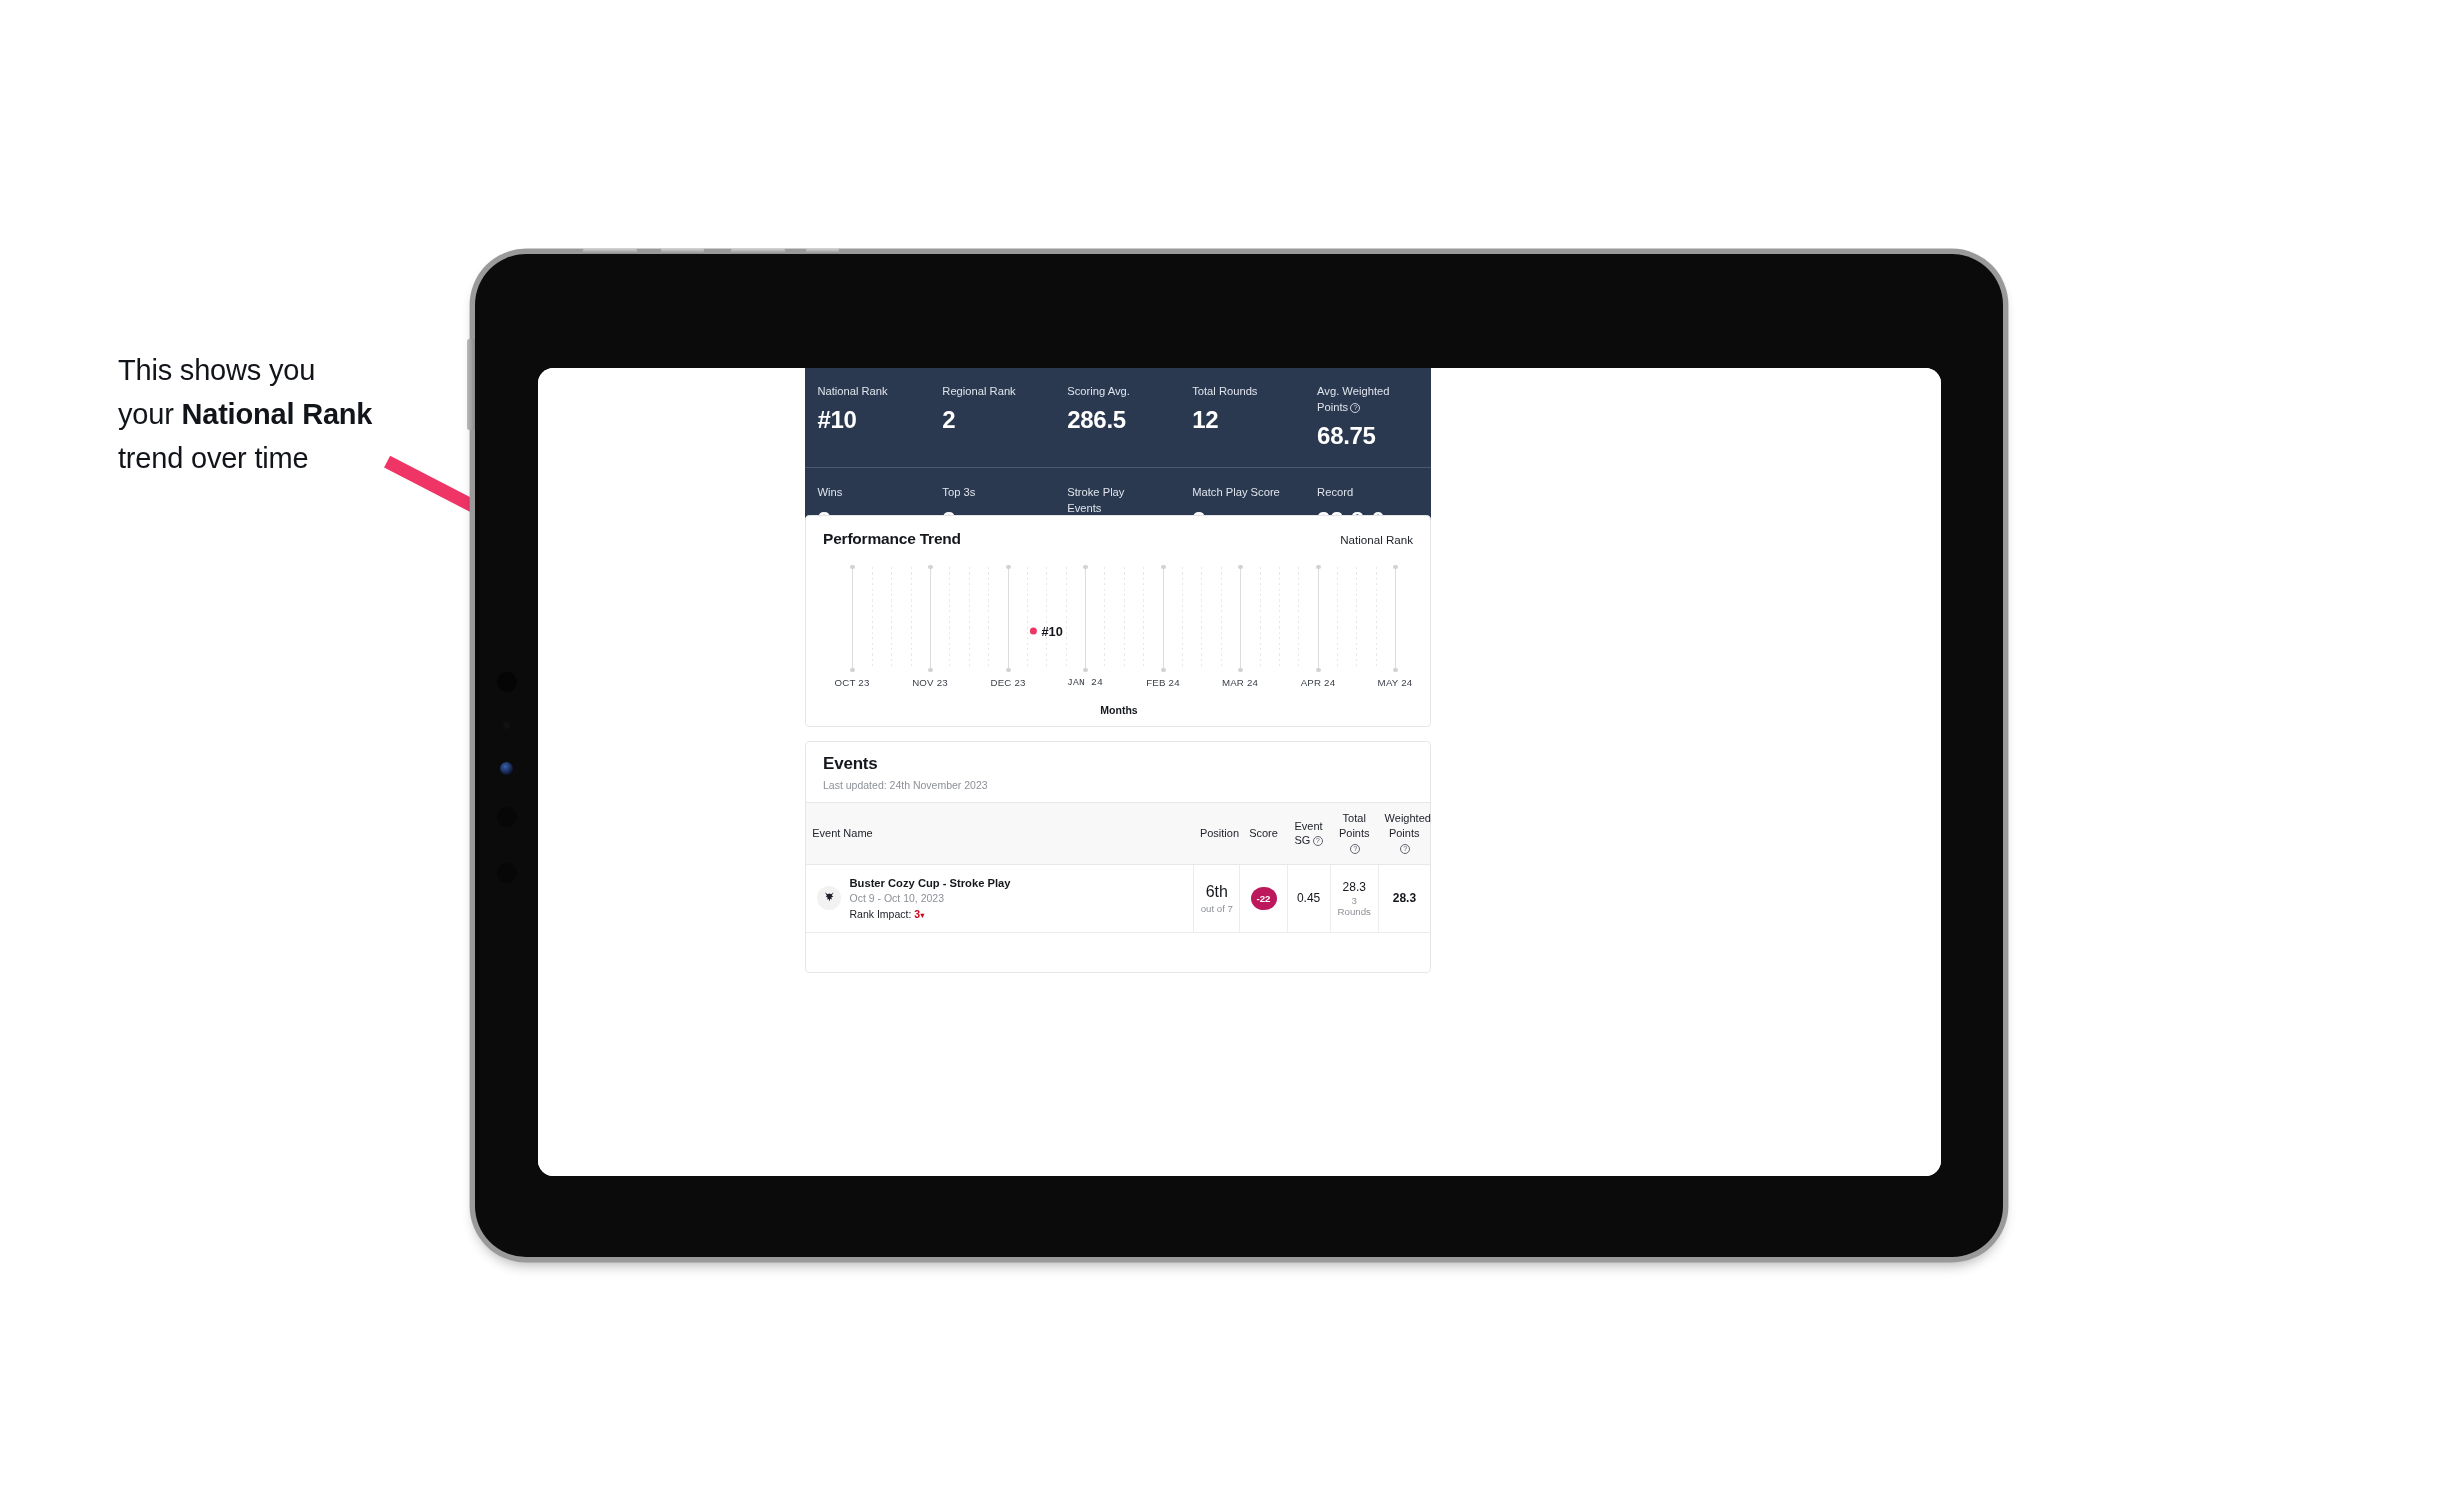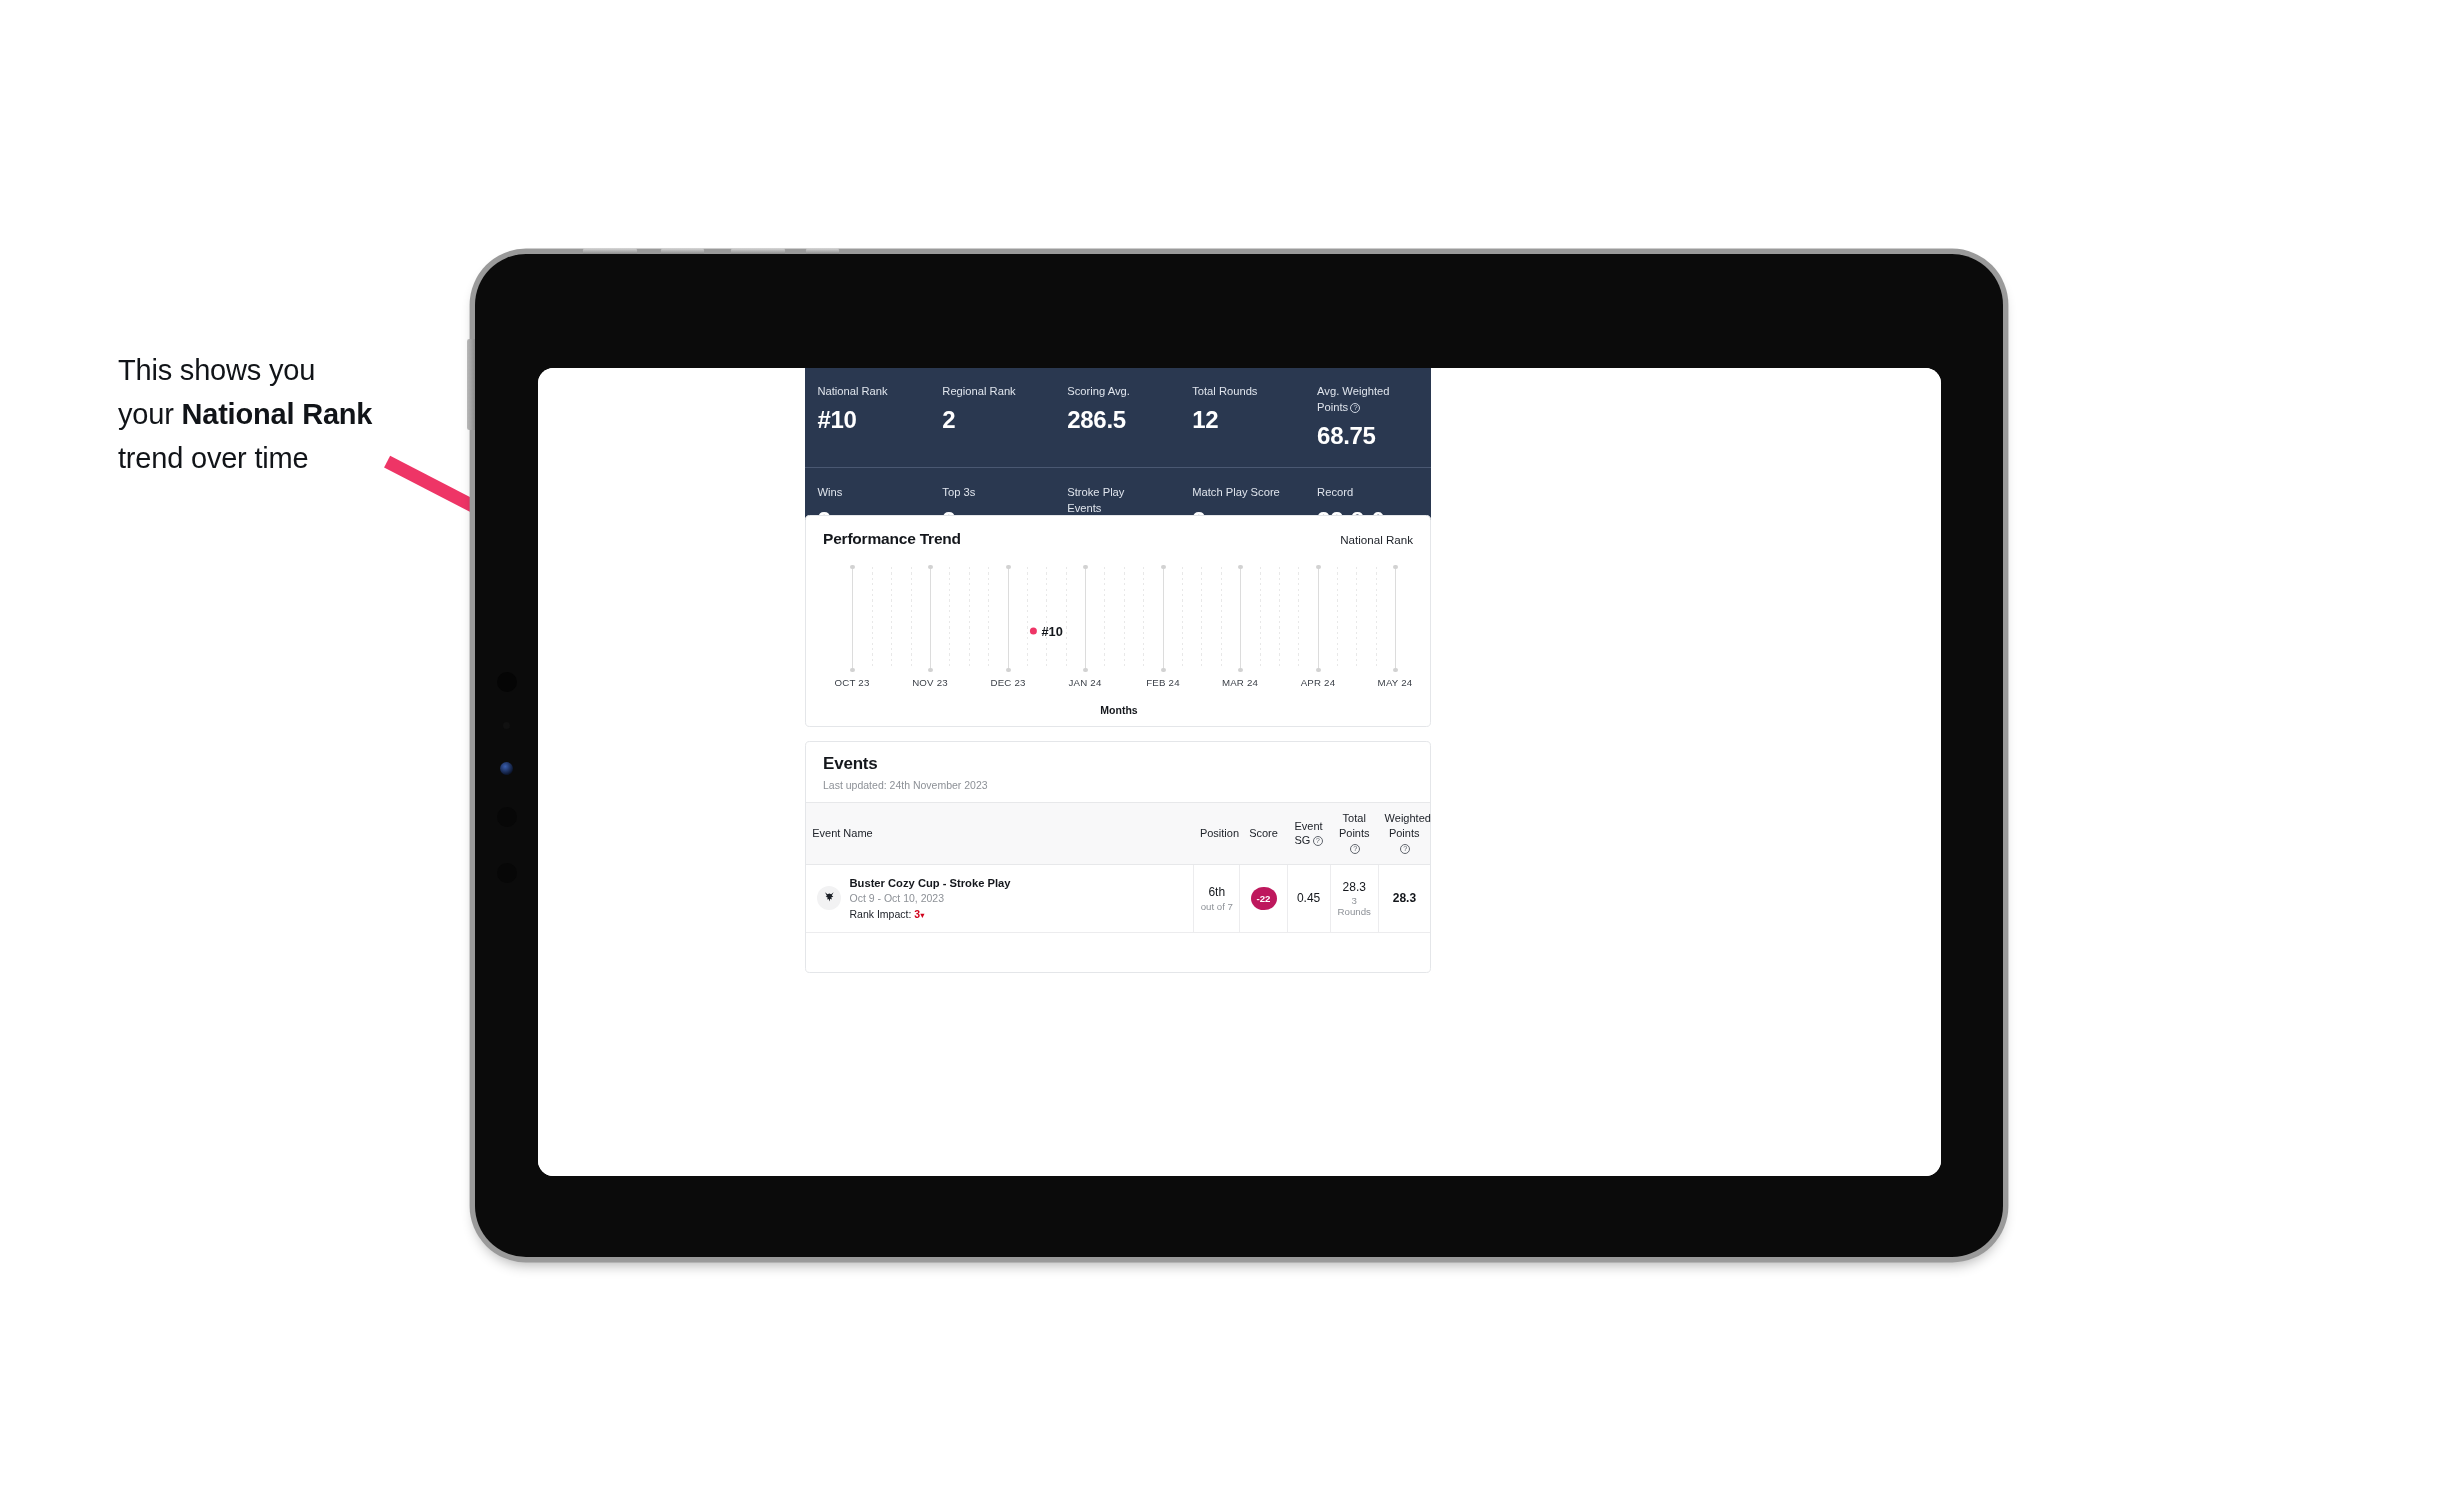--- a/index.html
+++ b/index.html
@@ -302,21 +302,21 @@
     line-height: 1.5;
   }
   .ev-rank {
     font-size: 10.5px;
     color: #20242b;
     line-height: 1.5;
   }
   .ev-rank .rk { color: #d0021b; font-weight: 700; }
   .ev-rank .tri { color: #d0021b; font-size: 8.5px; }
 
-  .pos-main { font-size: 12px; color: #14171c; }
+  .pos-main { font-size: 16px; color: #14171c; }
   .pos-sub  { font-size: 9.7px; color: #8d9197; margin-top: 1.5px; }
   .score-badge {
     display: inline-block;
     min-width: 26px;
     padding: 7px 3.9px;
     border-radius: 50%;
     background: #be185d;
     color: #ffffff;
     font-size: 9.7px;
     font-weight: 700;
@@ -486,21 +486,21 @@
                 </div>
                 <div class="data-point" style="left: 210px; top: 64px;">
                   <span class="data-dot" style="background: rgb(238, 53, 102);"></span>
                   <span class="data-label">#10</span>
                 </div>
               </div>
             <div class="axis-title">Months</div>
           <div class="x-label" style="left: 29px;">OCT 23</div>
               <div class="x-label" style="left: 107px;">NOV 23</div>
               <div class="x-label" style="left: 185px;">DEC 23</div>
-              <div class="x-label" style="left: 262px;">JAN 24</div>
+              <div class="x-label" style="left: 262px; font-family: Liberation Mono, monospace;">JAN 24</div>
               <div class="x-label" style="left: 340px;">FEB 24</div>
               <div class="x-label" style="left: 417px;">MAR 24</div>
               <div class="x-label" style="left: 495px;">APR 24</div>
               <div class="x-label" style="left: 572px;">MAY 24</div>
             </div>
         </div>
 
         <div class="card card-events">
           <div class="events-head">
             <div class="events-title">Events</div>

